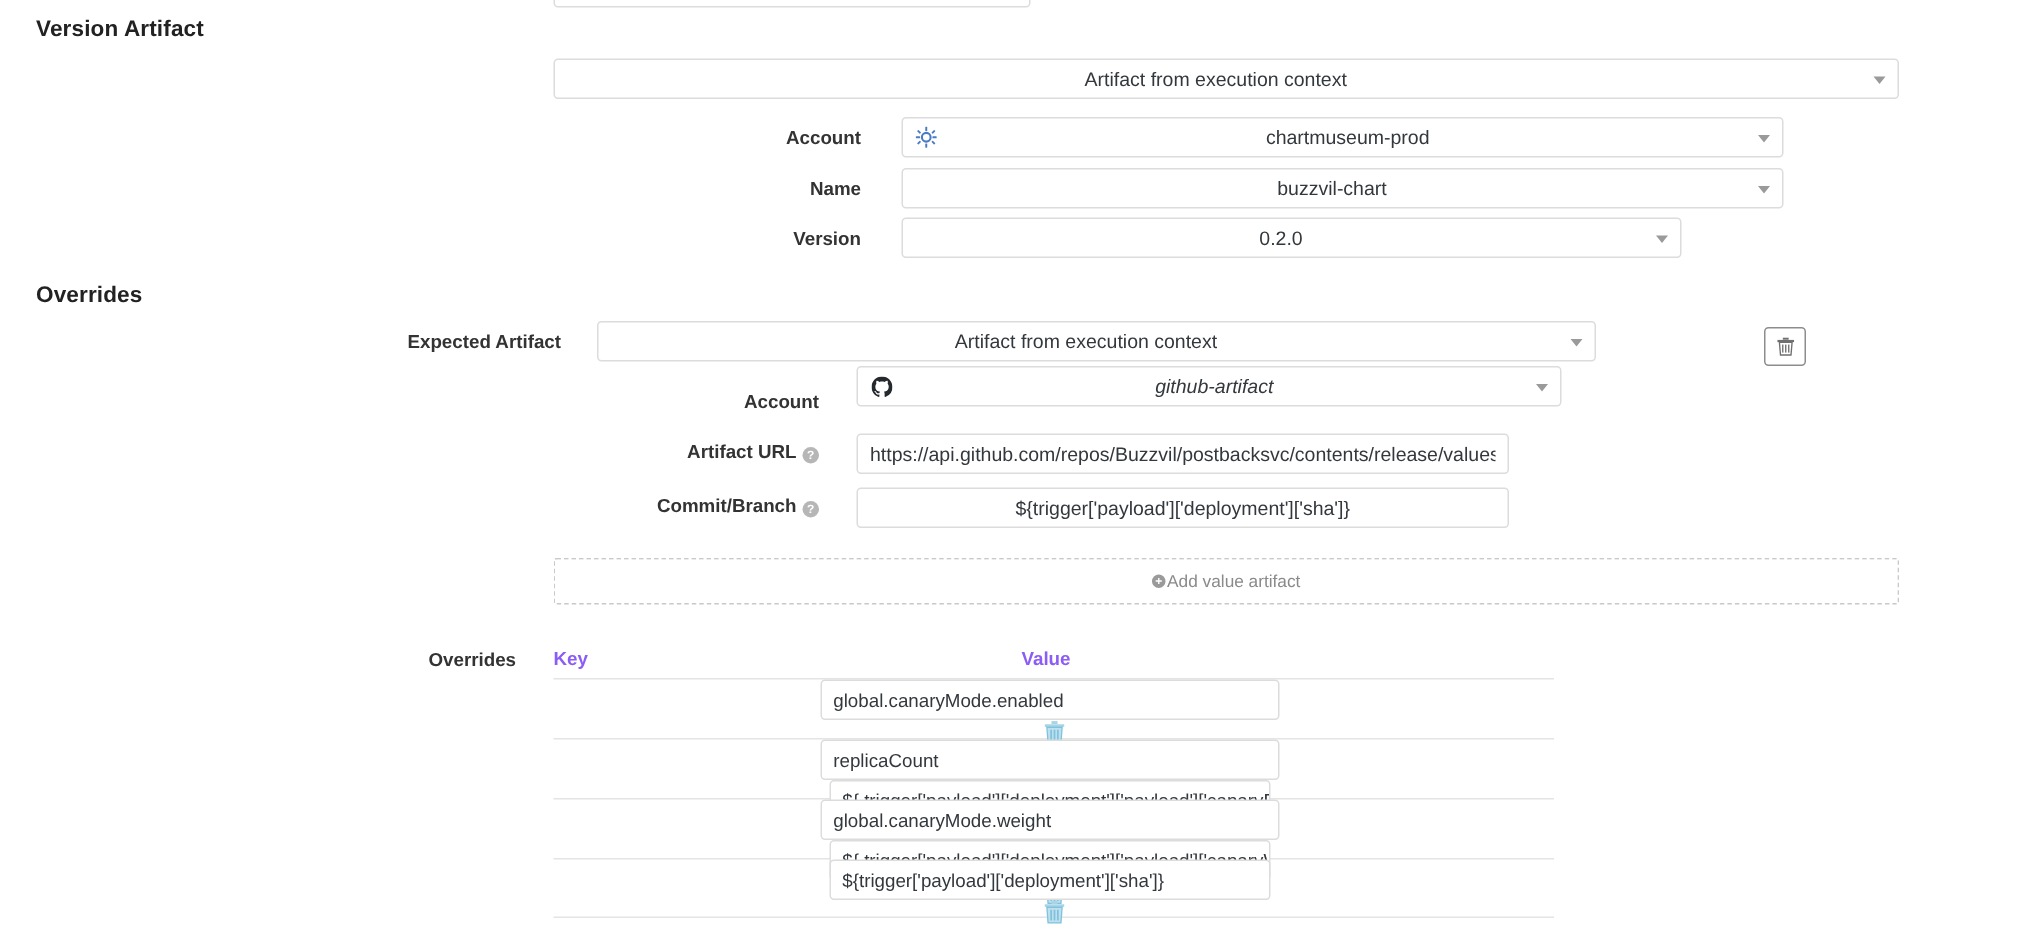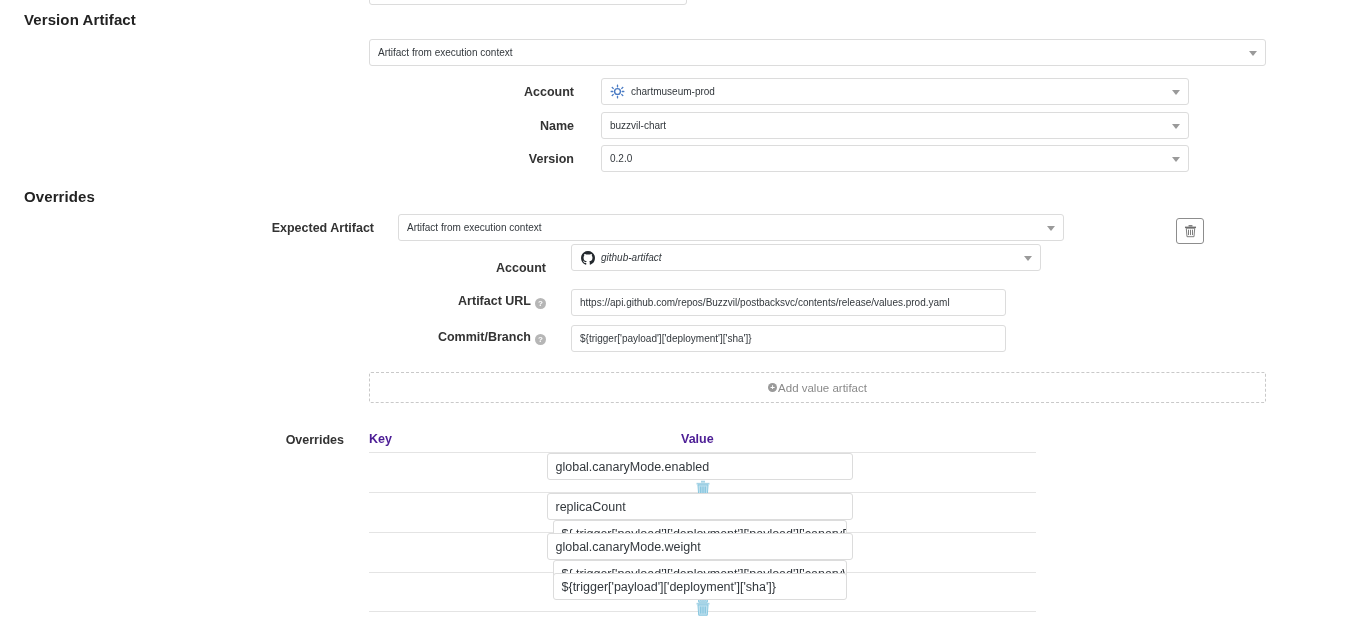--- a/index.html
+++ b/index.html
@@ -55,24 +55,25 @@
   
   .ctl {
     position: absolute;
     height: 27px;
     background: #fff;
     border: 1px solid #dcdcdc;
     border-radius: 3px;
     display: flex;
     align-items: center;
     padding: 0 8px;
-    font-size: 10px;
+    font-size: 13px;
     color: #33383d;
     overflow: hidden;
     white-space: nowrap;
+    text-align: center;
   }
   .ctl .txt {
     overflow: hidden;
     white-space: nowrap;
     flex: 1 1 auto;
     text-overflow: clip;
   }
   .ctl.select { padding-right: 22px; }
   .caret {
     position: absolute;
@@ -120,21 +121,21 @@
     position: relative;
     top: 0px;
   }
 
   
   .tbl { position: absolute; }
   .tbl-head {
     display: flex;
     font-size: 12.5px;
     font-weight: 700;
-    color: #4c1d95;
+    color: #8b5cf6;
     height: 20px;
     align-items: flex-start;
   }
   .th-key { width: 312px; }
   .th-val { width: 300px; }
 
   .trow {
     display: flex;
     align-items: center;
     height: 40px;
@@ -230,21 +231,21 @@
     <span>Name</span>
   </div>
   <div class="ctl select" style="left:601px; top:112px; width:588px;">
     <span class="txt">buzzvil-chart</span>
     <span class="caret"></span>
   </div>
 
   <div class="flabel" style="left:374px; top:152px; width:200px;">
     <span>Version</span>
   </div>
-  <div class="ctl select" style="left:601px; top:145px; width:588px;">
+  <div class="ctl select" style="left:601px; top:145px; width:520px;">
     <span class="txt">0.2.0</span>
     <span class="caret"></span>
   </div>
 
   <div class="section-title" style="left:24px; top:188px;">Overrides</div>
 
   <div class="flabel" style="left:176px; top:221px; width:198px;">
     <span>Expected Artifact</span>
   </div>
   <div class="ctl select" style="left:398px; top:214px; width:666px;">

